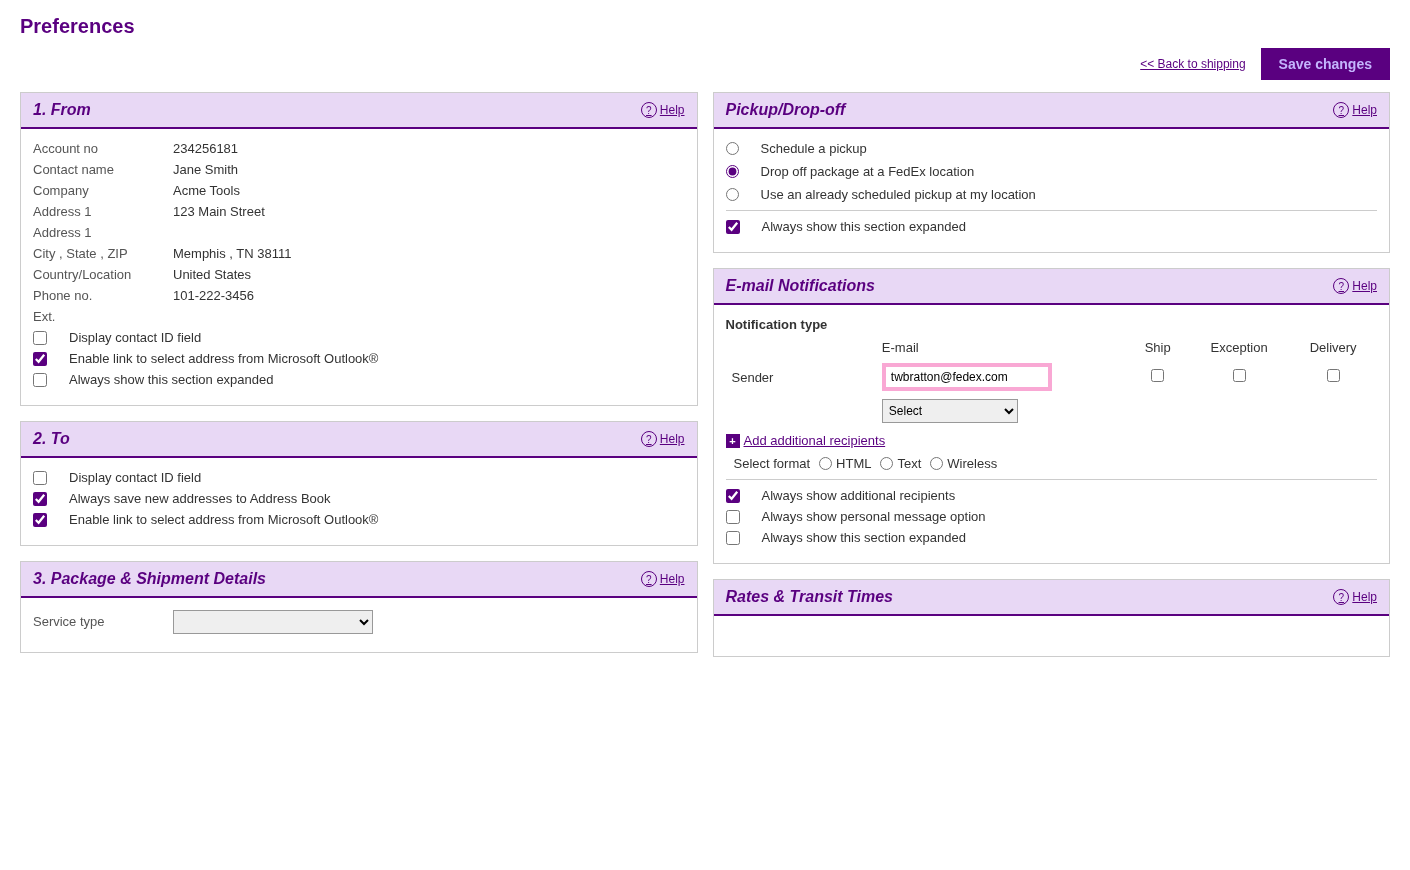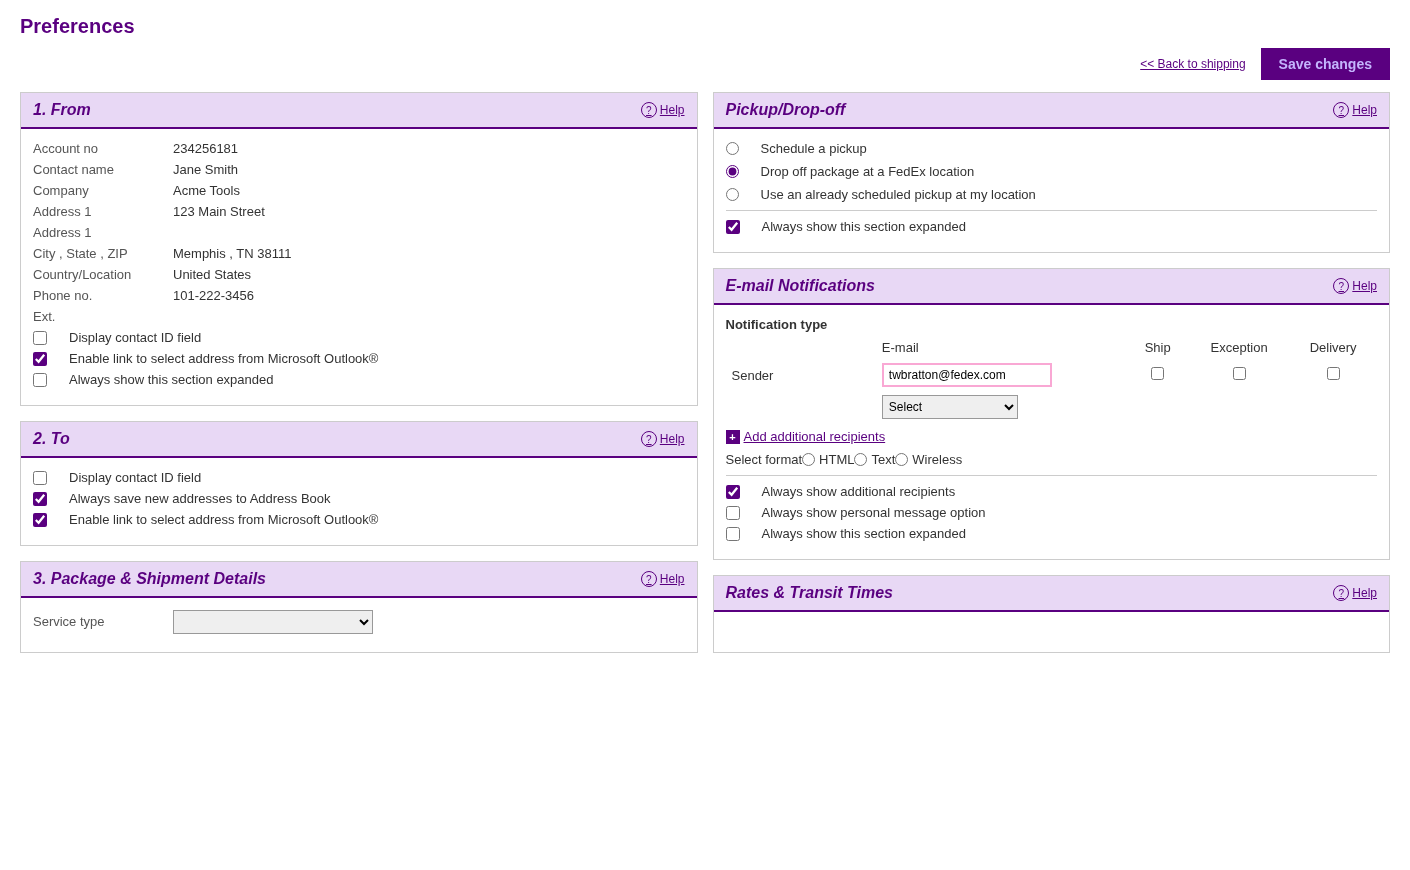--- a/index.html
+++ b/index.html
@@ -133,21 +133,21 @@
       width: 100%;
       border-collapse: collapse;
       font-size: 13px;
     }
     .notif-table td {
       padding: 4px 6px;
       vertical-align: middle;
     }
     .email-input {
       width: 170px;
-      border: 2px solid #f9a8d4;
+      border: 4px solid #f9a8d4;
       padding: 3px 5px;
       font-size: 12px;
     }
     .select-input {
       width: 136px;
       border: 1px solid #999;
       padding: 3px 2px;
       font-size: 12px;
     }
     .add-recipients-link {
@@ -166,22 +166,22 @@
       background: #5a0080;
       color: white;
       font-size: 11px;
       text-align: center;
       line-height: 14px;
       font-weight: bold;
     }
     .format-row {
       display: flex;
       align-items: center;
-      gap: 0;
-      margin: 8px 0;
+      gap: 9px;
+      margin: 8px 8px;
       font-size: 13px;
     }
     .format-row label {
       display: flex;
       align-items: center;
       gap: 4px;
     }
     .divider {
       border: none;
       border-top: 1px solid #ccc;

